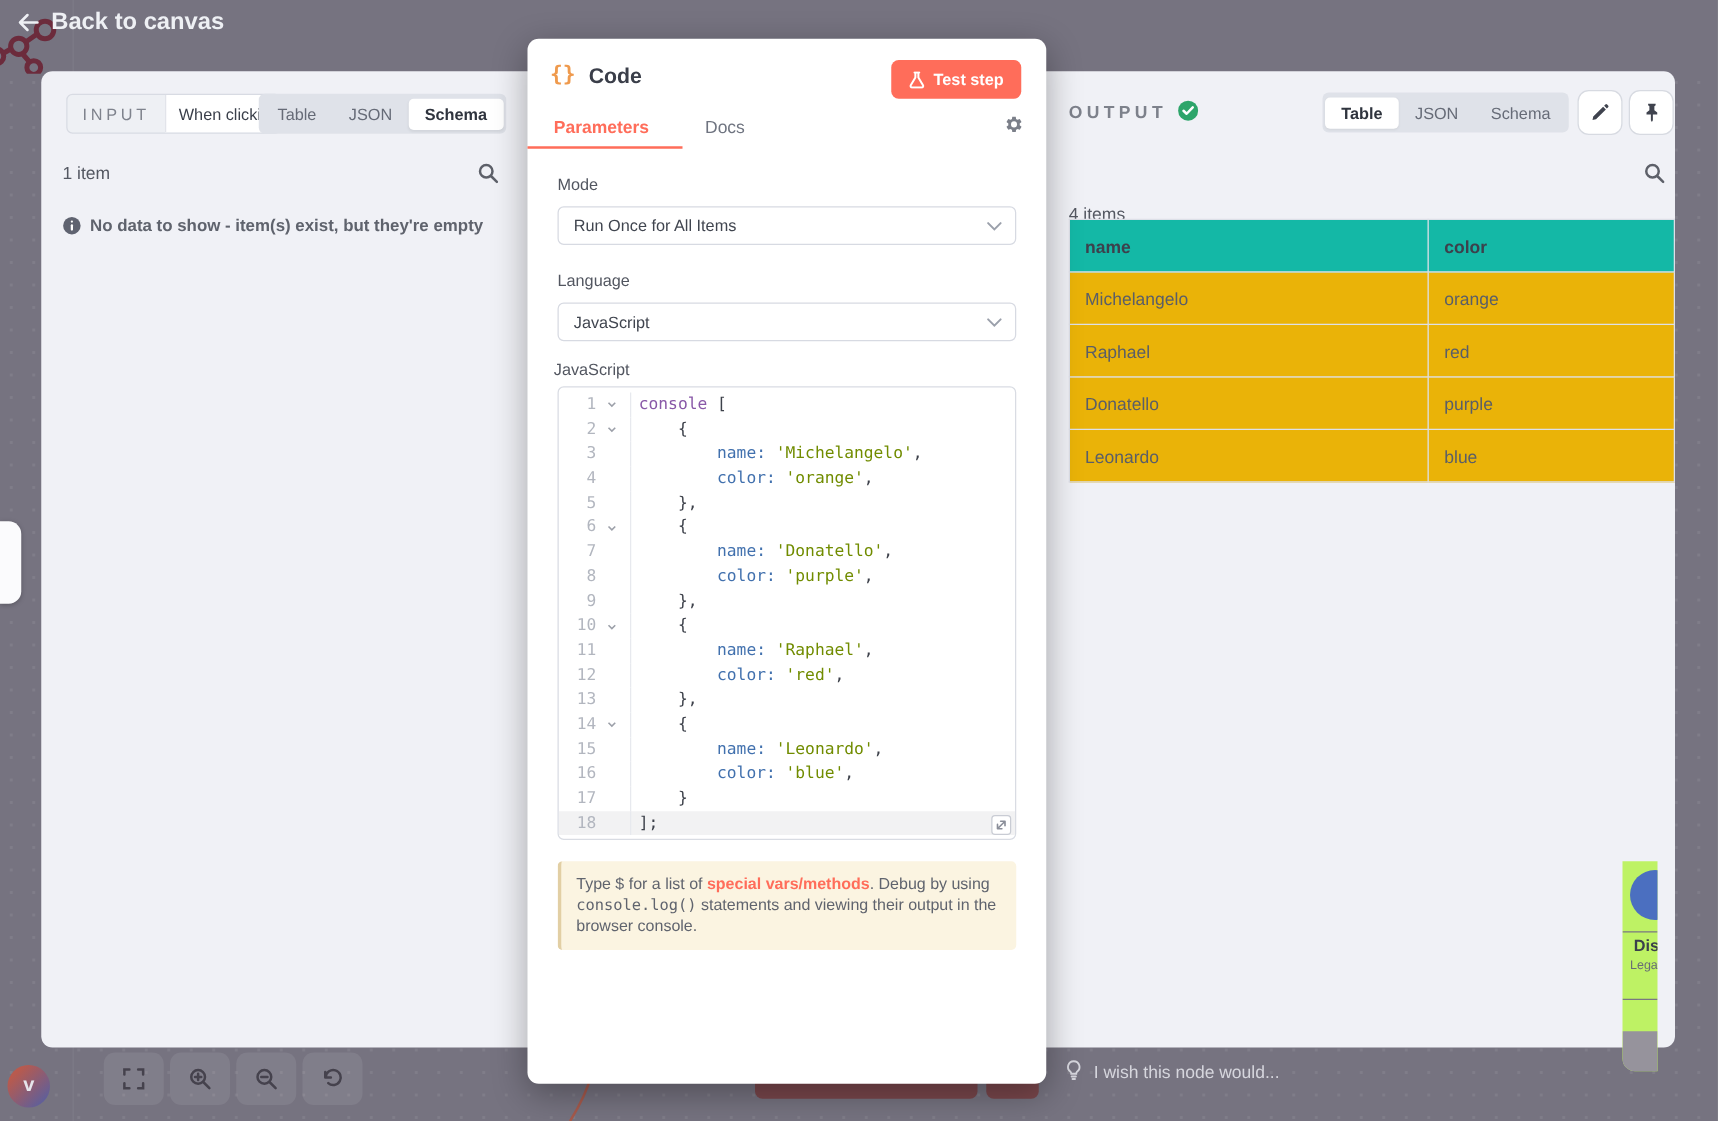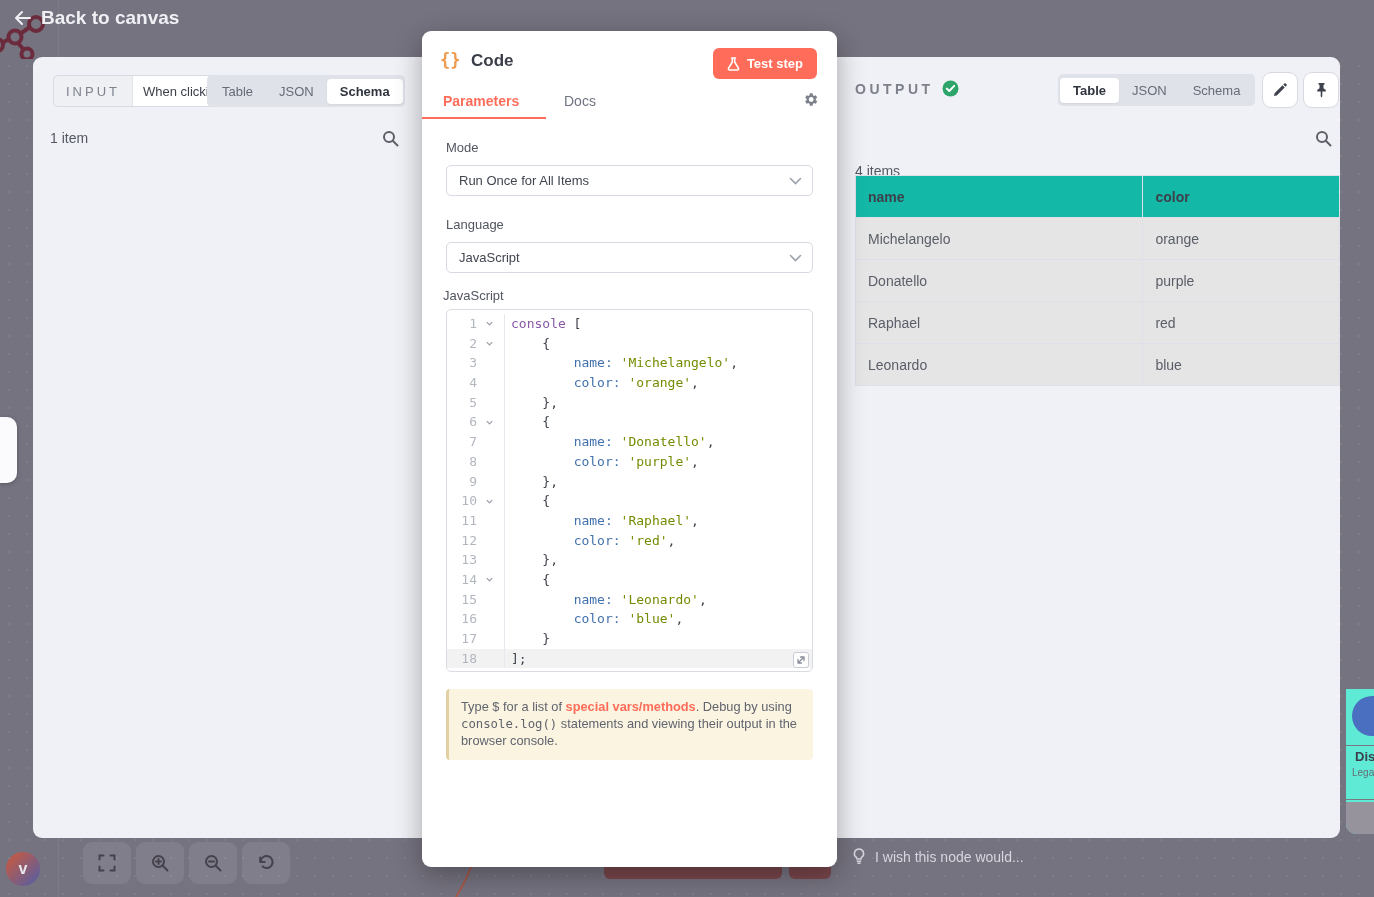--- a/index.html
+++ b/index.html
@@ -48,21 +48,21 @@
     font-size:14px;font-weight:700;letter-spacing:3.5px;color:#7d818b;}
   .sq-btn{position:absolute;width:36px;height:36px;background:#fff;border:1px solid #d7dae1;border-radius:9px;
     display:flex;align-items:center;justify-content:center;color:#3f434e;cursor:pointer;z-index:3;}
 
   
   .out-table{position:absolute;left:855px;top:175px;width:485px;border-collapse:collapse;z-index:3;
     font-size:14px;}
   .out-table th{width:288px;text-align:left;font-weight:700;color:#3c414c;background:#14b8a6;
     border:1px solid #dde0e8;height:42px;padding:0 12px;}
   .out-table th + th{width:197px;}
-  .out-table td{color:#5a5e68;background:#e5e5e5;border:1px solid #dde0e8;height:42px;padding:0 12px;}
+  .out-table td{color:#5a5e68;background:#eab308;border:1px solid #dde0e8;height:42px;padding:0 12px;}
 
   
   .modal{position:absolute;left:422px;top:31px;width:415px;height:836px;background:#fff;border-radius:9px;
     box-shadow:0 8px 28px rgba(0,0,0,.32);z-index:5;}
   .modal-icon{position:absolute;left:18px;top:19px;font-family:"DejaVu Sans Mono",monospace;
     font-size:17px;font-weight:700;color:#ef9a4d;}
   .modal-title{position:absolute;left:49px;top:20px;font-size:17px;font-weight:700;color:#3a3e49;}
   .test-btn{position:absolute;right:20px;top:17px;height:31px;display:flex;align-items:center;gap:7px;
     background:#ff6d5a;color:#fff;border:none;border-radius:6px;padding:0 14px;font-family:inherit;
     font-size:13px;font-weight:700;cursor:pointer;}
@@ -101,21 +101,21 @@
     display:flex;align-items:center;justify-content:center;color:#45424d;cursor:pointer;z-index:1;}
   .avatar{position:absolute;left:6px;top:852px;width:34px;height:34px;border-radius:50%;z-index:1;
     background:linear-gradient(135deg,#b85a4e 20%,#5a5f9e 90%);display:flex;align-items:center;justify-content:center;
     color:#e6e6ec;font-size:16px;font-weight:700;}
   .wish{position:absolute;left:852px;top:848px;display:flex;align-items:center;gap:9px;z-index:1;
     color:#d6d6dd;font-size:14px;cursor:pointer;}
   .dim-btn{position:absolute;height:19px;background:#7a474c;border-radius:6px;z-index:3;}
   .wire{position:absolute;left:442px;top:860px;z-index:1;color:#a65a4c;}
 
   
-  .sliver{position:absolute;left:1346px;top:689px;width:28px;height:145px;background:#5eead4;
+  .sliver{position:absolute;left:1298px;top:689px;width:28px;height:168px;background:#bef264;
     border-radius:0 0 0 10px;overflow:hidden;z-index:2;}
   .sliver .node-ic{position:absolute;left:6px;top:7px;width:40px;height:40px;border-radius:50%;background:#4b6fc0;}
   .sliver .dv{position:absolute;left:0;width:28px;height:1px;background:#7a7781;}
   .sliver .t1{position:absolute;left:9px;top:60px;font-size:13px;font-weight:700;color:#3b404c;}
   .sliver .t2{position:absolute;left:6px;top:78px;font-size:10px;color:#686c76;}
   .sliver .foot{position:absolute;left:0;bottom:0;width:28px;height:32px;background:#96939c;}
 </style>
 </head>
 <body>
 
@@ -157,20 +157,28 @@
 
   <div class="items-count" style="left:50px;top:130px;">1 item</div>
 
   <button class="icon-plain" style="left:382px;top:130px;">
     <svg width="17" height="17" viewBox="0 0 17 17" fill="none" stroke="currentColor" stroke-width="2" stroke-linecap="round">
       <circle cx="7" cy="7" r="5"></circle>
         <path d="M11 11 L15.5 15.5"></path>
     </svg>
   </button>
 
+  <div class="info-row" style="left:50px;top:173px;">
+    <svg width="15" height="15" viewBox="0 0 15 15">
+      <circle cx="7.5" cy="7.5" r="7" fill="#5f6370"></circle>
+      <rect x="6.6" y="3.3" width="1.8" height="1.8" rx="0.9" fill="#fff"></rect>
+      <rect x="6.6" y="6.3" width="1.8" height="5.2" rx="0.9" fill="#fff"></rect>
+    </svg>
+    <span>No data to show - item(s) exist, but they're empty</span>
+  </div>
 
   <div class="out-label" style="left:855px;top:80px;">
     <span>OUTPUT</span>
     <svg width="17" height="17" viewBox="0 0 17 17">
       <circle cx="8.5" cy="8.5" r="8" fill="#2da56a"></circle>
       <path d="M4.8 8.6 L7.3 11 L12.2 5.9" fill="none" stroke="#fff" stroke-width="2" stroke-linecap="round" stroke-linejoin="round"></path>
     </svg>
   </div>
 
   <div class="pill-tabs" style="left:1058px;top:74px;">
@@ -205,26 +213,26 @@
           <th>name</th>
           <th>color</th>
         </tr>
       </thead>
     <tbody>
         <tr>
           <td>Michelangelo</td>
           <td>orange</td>
         </tr>
         <tr>
+          <td>Raphael</td>
+          <td>red</td>
+        </tr>
+        <tr>
           <td>Donatello</td>
           <td>purple</td>
-        </tr>
-        <tr>
-          <td>Raphael</td>
-          <td>red</td>
         </tr>
         <tr>
           <td>Leonardo</td>
           <td>blue</td>
         </tr>
       </tbody>
   </table>
 
   <div class="modal">
     <span class="modal-icon">{}</span>

